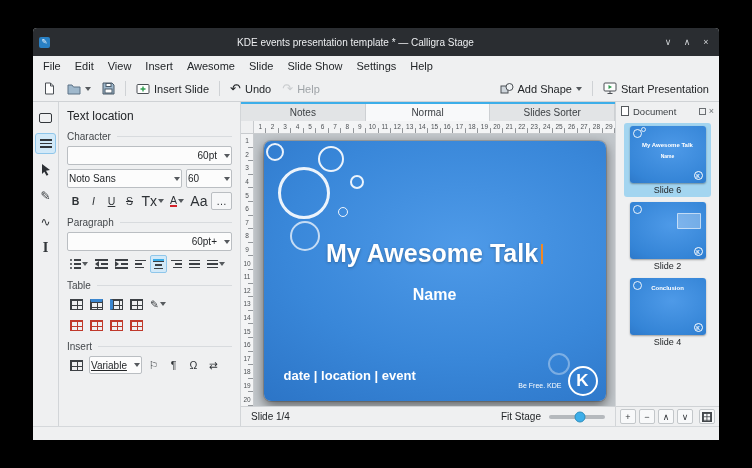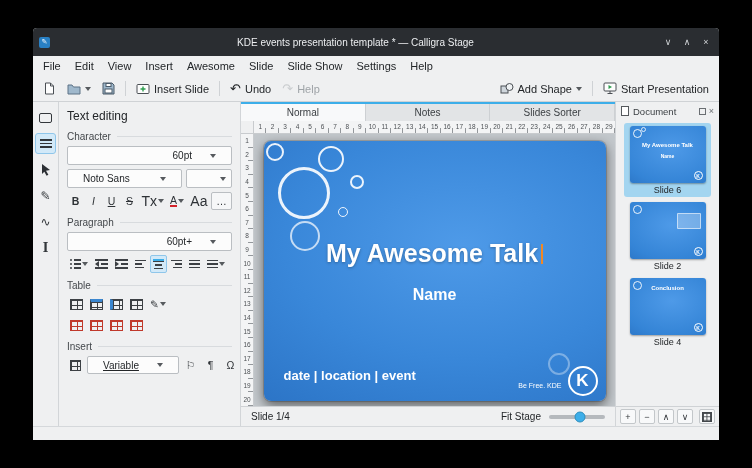--- a/index.html
+++ b/index.html
@@ -43,21 +43,21 @@
   .doclines-icon { width:12px; height:12px; display:flex; flex-direction:column; gap:2px; justify-content:center; }
   .doclines-icon b { height:1.5px; background:#33373b; display:block; width:100%; }
   .serif { font-family:"DejaVu Serif",serif; font-weight:bold; }
 
   
   .left-dock { width:182px; border-right:1px solid #d2d5d8; padding:5px 8px; font-size:10px; flex:none; overflow:hidden; }
   .dock-title { font-size:12px; margin:2px 0 8px; }
   .section-label { display:flex; align-items:center; gap:6px; margin:7px 0 4px; color:#44484c; }
   .section-label::after { content:""; flex:1; height:1px; background:#d8dbde; }
   .combo { height:19px; background:#fcfcfc; border:1px solid #babec2; border-radius:2px; display:flex;
-           align-items:center; padding:0 15px; gap:18px; }
+           align-items:center; padding:0 1px; gap:7px; }
   .combo.right { justify-content:flex-end; }
   .combo .val { white-space:nowrap; overflow:hidden; }
   .row { display:flex; gap:4px; margin-bottom:4px; }
   .grow { flex:1; min-width:0; }
   .w46 { width:46px; flex:none; }
 
   .icon-row { display:flex; align-items:center; gap:1px; margin:3px 0; }
   .ibtn { min-width:17px; height:18px; display:flex; align-items:center; justify-content:center; gap:1px;
           border-radius:2px; font-size:10.5px; color:#2e3236; padding:0 2px; border:1px solid transparent; }
   .ibtn.active { background:#d2e9f8; border-color:#8fc6ea; }
@@ -271,21 +271,21 @@
         </span>
       <span class="tool">
           <span>∿</span>
         </span>
       <span class="tool">
           <span class="serif">I</span>
         </span>
     </div>
 
     <div class="left-dock">
-      <div class="dock-title">Text editing</div>
+      <div class="dock-title">Text location</div>
 
       <div class="section-label">Character</div>
       <div class="row">
         <div class="combo right grow">
           <span class="val">60pt</span>
           <span class="caret"></span>
         </div>
       </div>
       <div class="row">
         <div class="combo grow">
@@ -435,22 +435,22 @@
             <span>Ω</span>
           </span>
         <span class="ibtn">
             <span>⇄</span>
           </span>
       </div>
     </div>
 
     <div class="center">
       <div class="tabs">
+        <span class="tab">Notes</span>
         <span class="tab active">Normal</span>
-        <span class="tab">Notes</span>
         <span class="tab">Slides Sorter</span>
       </div>
       <div class="ruler-row">
         <span class="corner"></span>
         <div class="h-ruler">
             <span>1</span>
             <span>2</span>
             <span>3</span>
             <span>4</span>
             <span>5</span>

